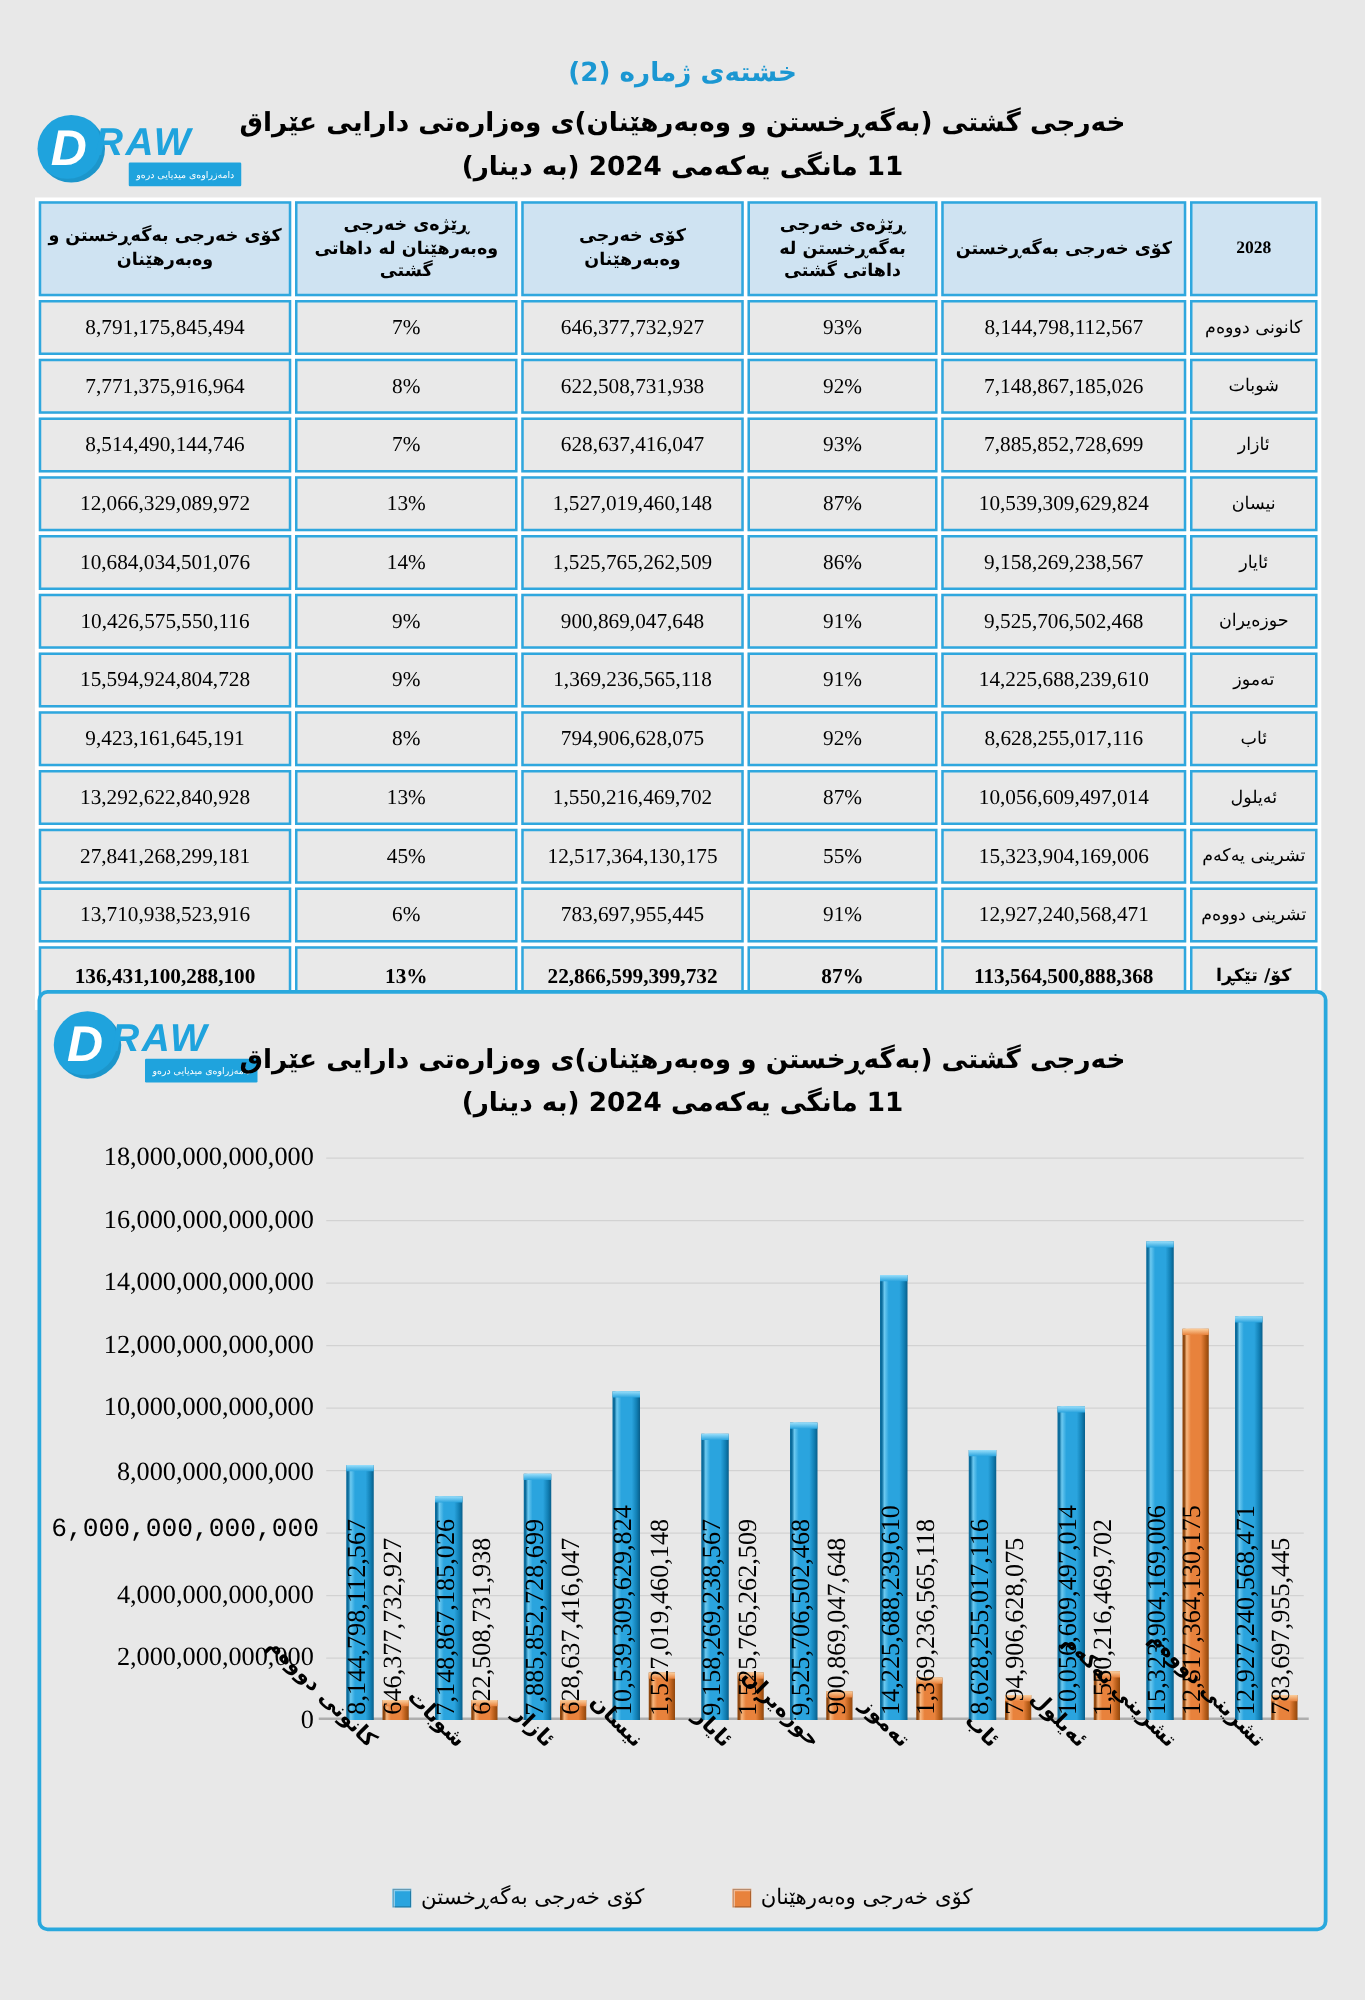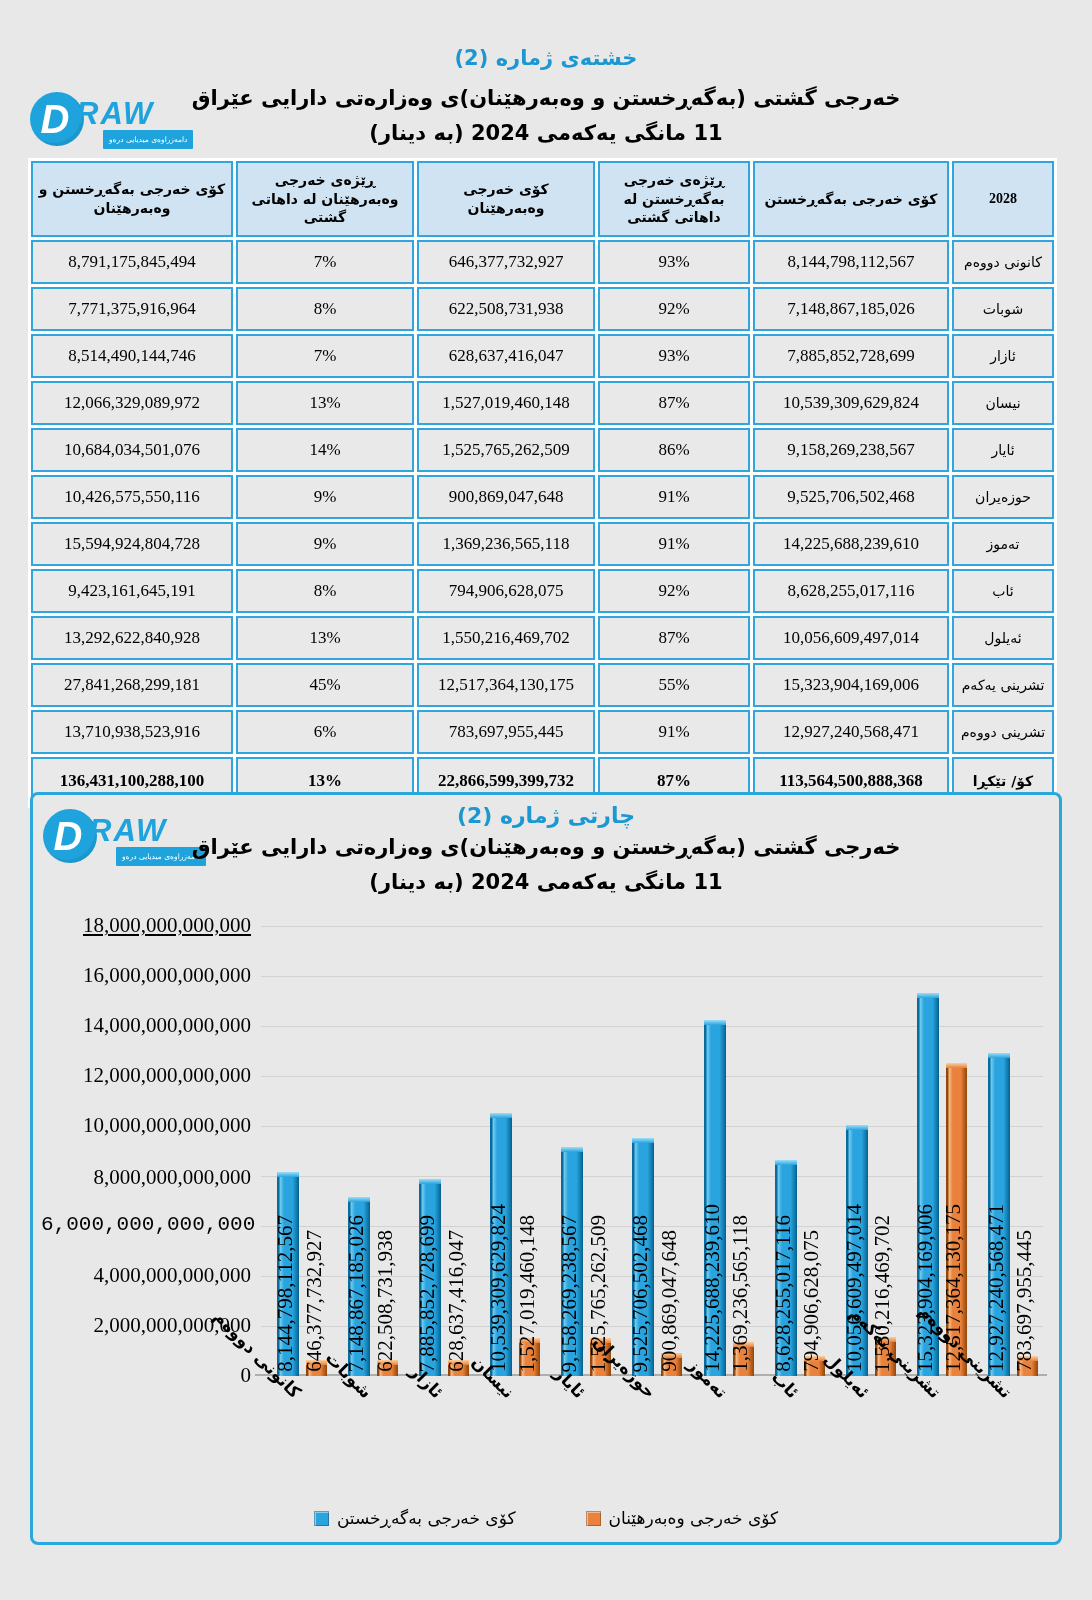--- a/index.html
+++ b/index.html
@@ -224,26 +224,25 @@
 
 <div class="chart-box">
   <div class="logo" style="left:10px;top:14px;">
     <div class="logo-circle">
       <span class="logo-d">D</span>
     </div>
     <div class="logo-raw">RAW</div>
     <div class="logo-banner">دامەزراوەی میدیایی درەو</div>
   </div>
 
-  <div class="chart-title-small">چارتی ژمارە (2)</div>
   <div class="chart-title-main" style="top:40px;">خەرجی گشتی (بەگەڕخستن و وەبەرهێنان)ی وەزارەتی دارایی عێراق</div>
   <div class="chart-title-main" style="top:75px;">11 مانگی یەکەمی 2024 (بە دینار)</div>
 
   <div id="ylabels">
-      <div class="ylab" style="left: 8px; top: 118px; text-decoration: underline;">18,000,000,000,000</div>
+      <div class="ylab" style="left: 8px; top: 118px;">18,000,000,000,000</div>
       <div class="ylab" style="left: 8px; top: 168px; text-align: right;">16,000,000,000,000</div>
       <div class="ylab" style="left: 8px; top: 218px;">14,000,000,000,000</div>
       <div class="ylab" style="left: 8px; top: 268px;">12,000,000,000,000</div>
       <div class="ylab" style="left: 8px; top: 318px;">10,000,000,000,000</div>
       <div class="ylab" style="left: 8px; top: 370px;">8,000,000,000,000</div>
       <div class="ylab" style="left: 8px; top: 418px; font-family: Liberation Mono, monospace;">6,000,000,000,000</div>
       <div class="ylab" style="left: 8px; top: 468px;">4,000,000,000,000</div>
       <div class="ylab" style="left: 8px; top: 518px;">2,000,000,000,000</div>
       <div class="ylab" style="left: 8px; top: 568px;">0</div>
     </div>

